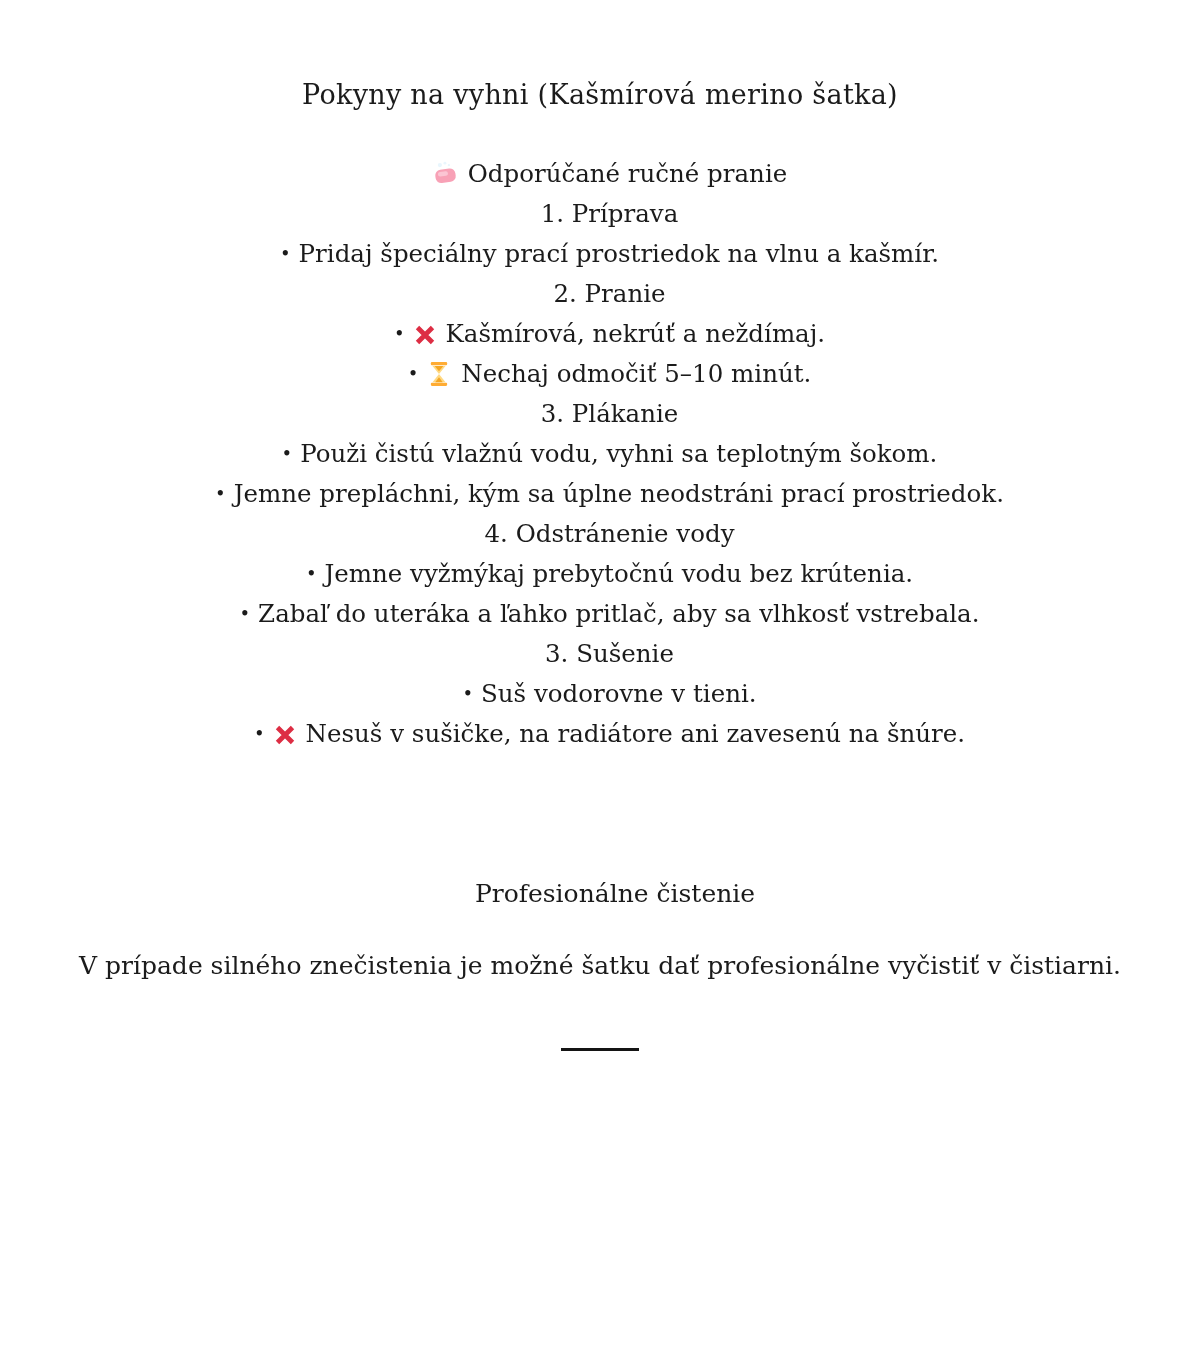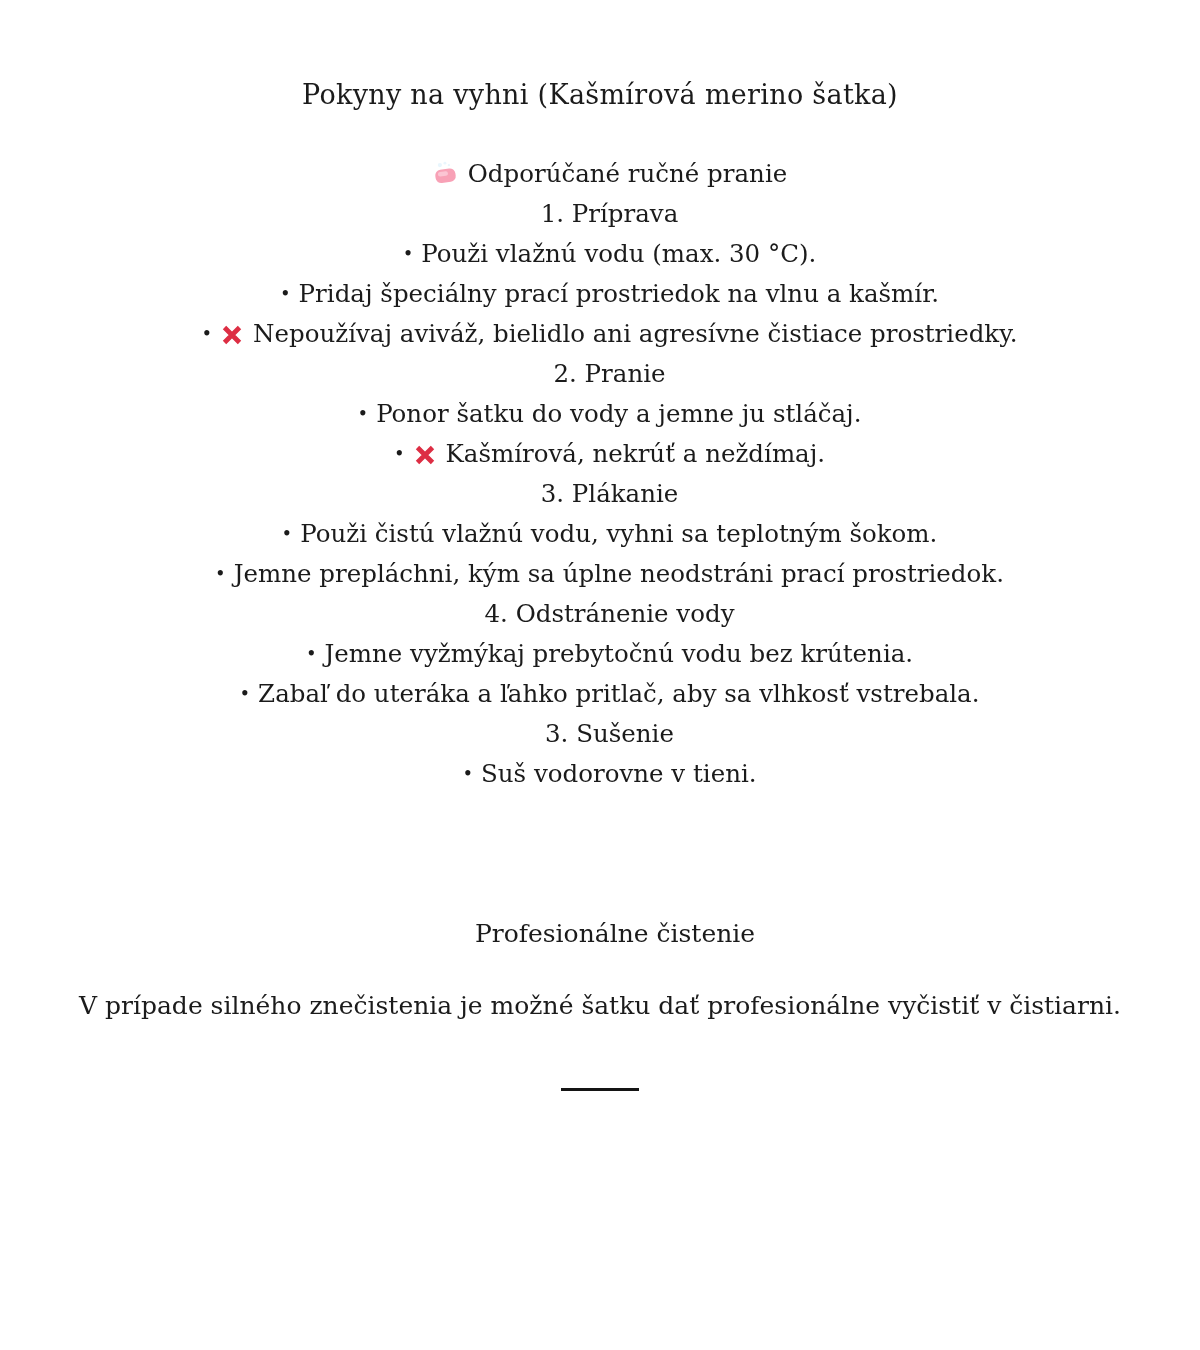--- a/index.html
+++ b/index.html
@@ -42,38 +42,44 @@
 
   <div class="lines">
       <div class="line"><span class="icon"><svg width="27" height="27" viewBox="0 0 24 24">
             <rect x="3" y="8" width="18" height="12" rx="5" fill="#F8A1B6" transform="rotate(-8 12 14)"></rect>
             <rect x="5.5" y="10" width="9" height="4" rx="2" fill="#FBC9d6" opacity="0.9" transform="rotate(-8 12 14)"></rect>
             <circle cx="7" cy="4.5" r="1.9" fill="#E9F6FD"></circle>
             <circle cx="11.5" cy="2.8" r="1.3" fill="#E9F6FD"></circle>
             <circle cx="15" cy="4.6" r="1.0" fill="#E9F6FD"></circle>
           </svg></span><span>Odporúčané ručné pranie</span></div>
       <div class="line"><span>1. Príprava</span></div>
-      <div class="line"><span class="bullet">•</span><span>Použi vlažnú vodu (max. 30 °C).</span></div>
       <div class="line"><span class="bullet">•</span><span>Pridaj špeciálny prací prostriedok na vlnu a kašmír.</span></div>
-      <div class="line"><span class="bullet">•</span><span class="icon"><svg width="24" height="24" viewBox="0 0 24 24">
-            <path d="M4.5 4.5 L19.5 19.5 M19.5 4.5 L4.5 19.5" stroke="#DD2E44" stroke-width="4.8" stroke-linecap="butt"></path>
-          </svg></span><span>Nepoužívaj aviváž, bielidlo ani agresívne čistiace prostriedky.</span></div>
       <div class="line"><span>2. Pranie</span></div>
-      <div class="line"><span class="bullet">•</span><span>Ponor šatku do vody a jemne ju stláčaj.</span></div>
       <div class="line"><span class="bullet">•</span><span class="icon"><svg width="24" height="24" viewBox="0 0 24 24">
             <path d="M4.5 4.5 L19.5 19.5 M19.5 4.5 L4.5 19.5" stroke="#DD2E44" stroke-width="4.8" stroke-linecap="butt"></path>
           </svg></span><span>Kašmírová, nekrúť a neždímaj.</span></div>
+      <div class="line"><span class="bullet">•</span><span class="icon"><svg width="26" height="26" viewBox="0 0 24 24">
+            <rect x="4.5" y="1" width="15" height="3" rx="1" fill="#FFAC33"></rect>
+            <rect x="4.5" y="20" width="15" height="3" rx="1" fill="#FFAC33"></rect>
+            <path d="M6 4.5 L18 4.5 L12 12 Z" fill="#FFD983"></path>
+            <path d="M8 4.5 L16 4.5 L12 9.5 Z" fill="#F5A623"></path>
+            <path d="M6 19.5 L18 19.5 L12 12 Z" fill="#FFD983"></path>
+            <path d="M8.5 19.5 L15.5 19.5 L12 15 Z" fill="#F5A623"></path>
+          </svg></span><span>Nechaj odmočiť 5–10 minút.</span></div>
       <div class="line"><span>3. Plákanie</span></div>
       <div class="line"><span class="bullet">•</span><span>Použi čistú vlažnú vodu, vyhni sa teplotným šokom.</span></div>
       <div class="line"><span class="bullet">•</span><span>Jemne prepláchni, kým sa úplne neodstráni prací prostriedok.</span></div>
       <div class="line"><span>4. Odstránenie vody</span></div>
       <div class="line"><span class="bullet">•</span><span>Jemne vyžmýkaj prebytočnú vodu bez krútenia.</span></div>
       <div class="line"><span class="bullet">•</span><span>Zabaľ do uteráka a ľahko pritlač, aby sa vlhkosť vstrebala.</span></div>
       <div class="line"><span>3. Sušenie</span></div>
       <div class="line"><span class="bullet">•</span><span>Suš vodorovne v tieni.</span></div>
+      <div class="line"><span class="bullet">•</span><span class="icon"><svg width="24" height="24" viewBox="0 0 24 24">
+            <path d="M4.5 4.5 L19.5 19.5 M19.5 4.5 L4.5 19.5" stroke="#DD2E44" stroke-width="4.8" stroke-linecap="butt"></path>
+          </svg></span><span>Nesuš v sušičke, na radiátore ani zavesenú na šnúre.</span></div>
     </div>
 
   <div class="footer-heading">Profesionálne čistenie</div>
 
   <div class="footer-text">V prípade silného znečistenia je možné šatku dať profesionálne vyčistiť v čistiarni.</div>
 
   <hr class="divider">
 
 </div>
 

